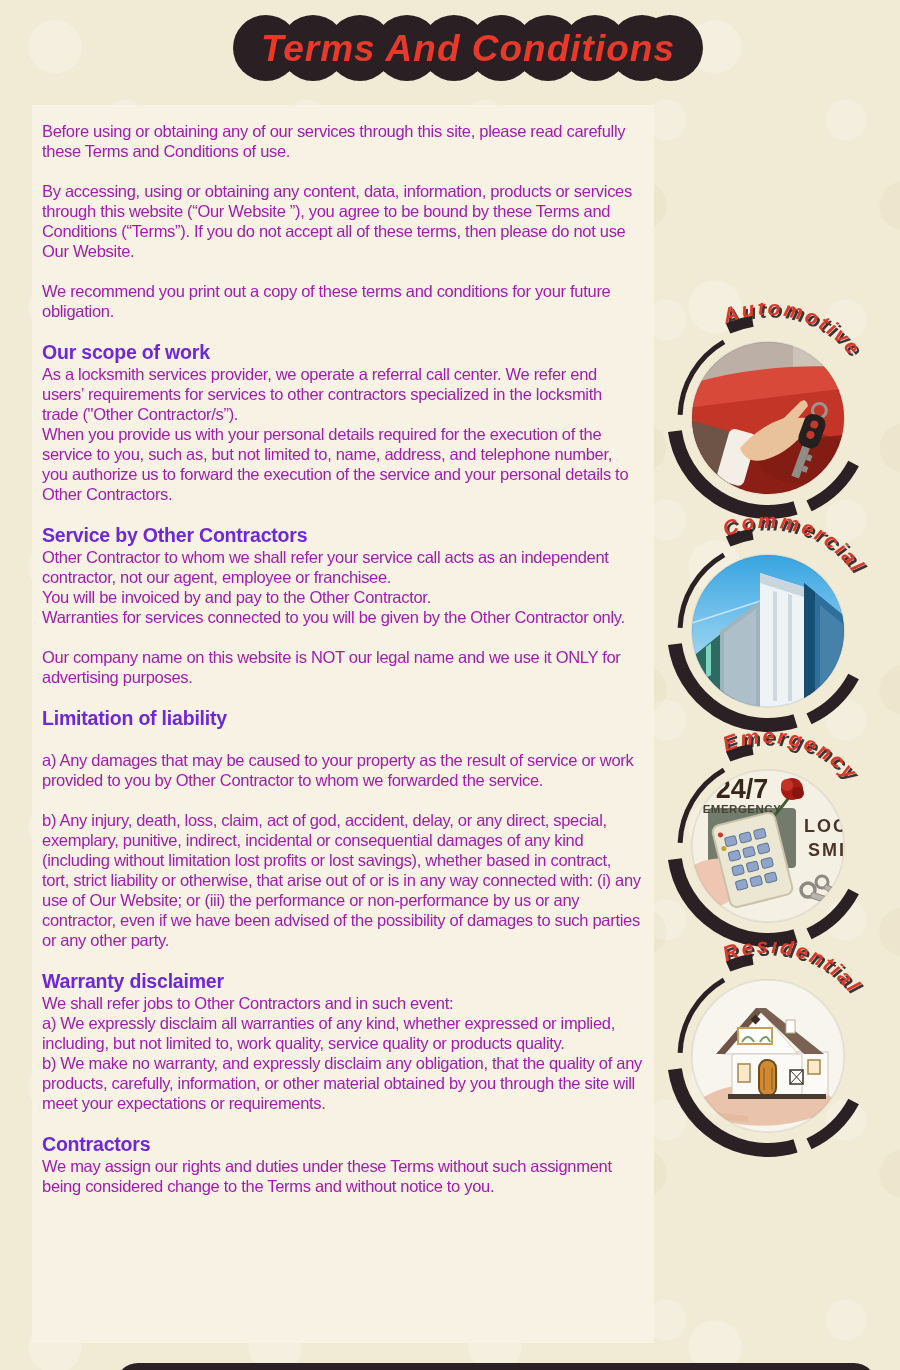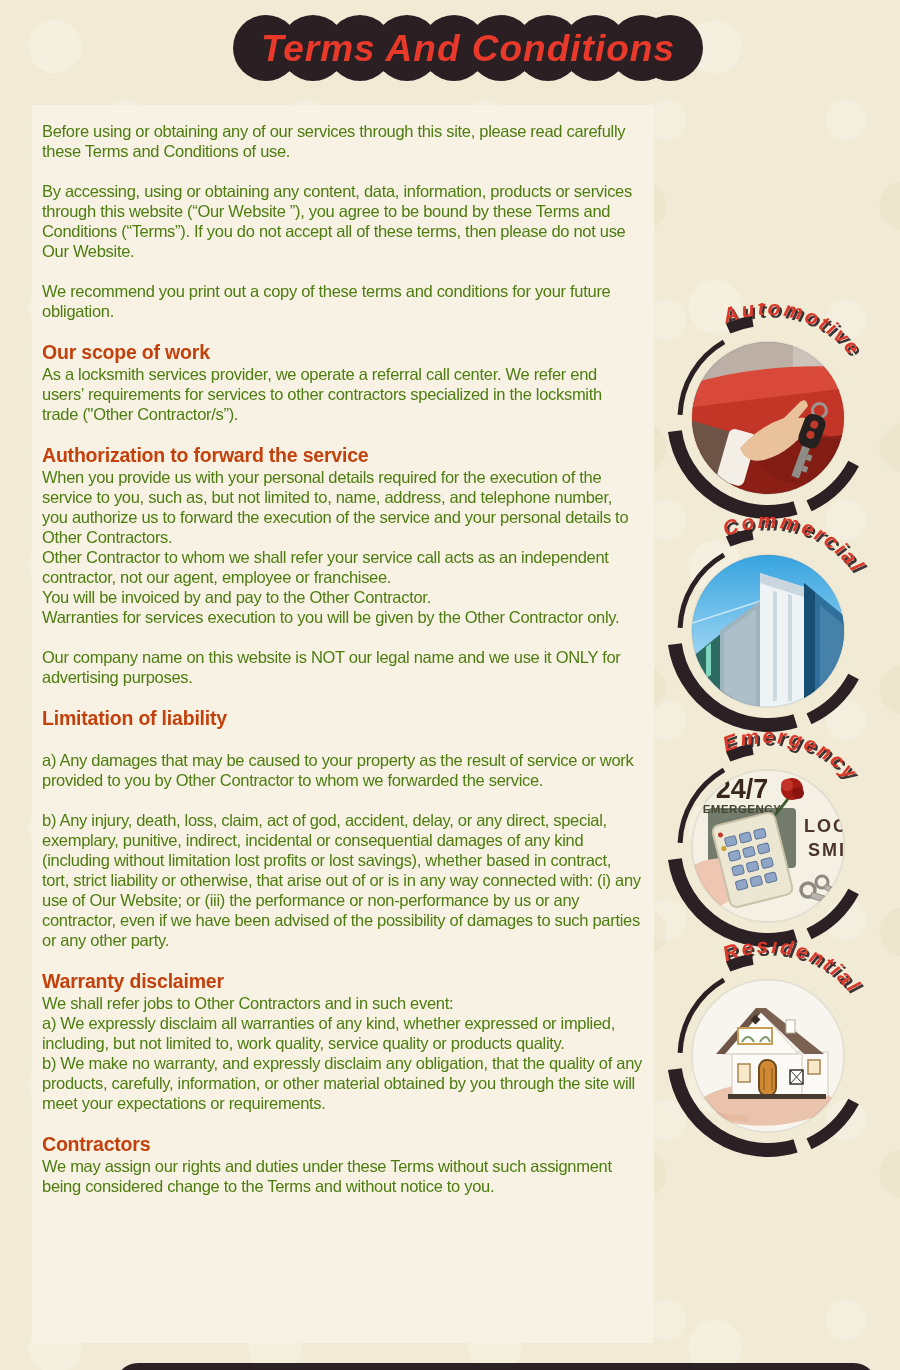--- a/index.html
+++ b/index.html
@@ -13,25 +13,25 @@
     background-size:220px 260px, 180px 200px, 262px 242px;
     font-family:"Liberation Sans", sans-serif;
   }
   .banner{position:absolute; left:233px; top:13px; width:470px; height:70px;}
   .panel{
     position:absolute; left:32px; top:105px; width:622px; height:1238px;
     background:#f7f2e3; box-sizing:border-box; padding:14px 12px 10px 10px;
   }
   .panel p.para{
     margin:0; font-size:16.5px; line-height:20px; letter-spacing:-0.3px;
-    color:#4d7c0f;
+    color:#a21caf;
   }
   .panel .blank{height:20px;}
   .panel h3{
-    margin:20px 0 1px 0; font-size:19.5px; line-height:22px; color:#c2410c;
+    margin:20px 0 1px 0; font-size:19.5px; line-height:22px; color:#6d28d9;
     letter-spacing:-0.2px; font-weight:bold;
   }
   .panel section:first-child p.para:first-child{margin-top:2px;}
   .badge{position:absolute; left:653px; width:230px; height:230px;}
   .badge svg{display:block;}
   .lab-main{fill:#d8392b;}
   .lab-shadow{fill:#2b2124; opacity:.9;}
   .footer-bar{
     position:absolute; left:115px; bottom:-39px; width:762px; height:46px;
     background:#2b2124; border-radius:23px;
@@ -64,27 +64,27 @@
         <div class="blank"></div>
         <p class="para">By accessing, using or obtaining any content, data, information, products or services through this website (“Our Website ”), you agree to be bound by these Terms and Conditions (“Terms”). If you do not accept all of these terms, then please do not use Our Website.</p>
         <div class="blank"></div>
         <p class="para">We recommend you print out a copy of these terms and conditions for your future obligation.</p>
       </section>
       <section>
         <h3>Our scope of work</h3>
         <p class="para">As a locksmith services provider, we operate a referral call center. We refer end users’ requirements for services to other contractors specialized in the locksmith trade ("Other Contractor/s”).</p>
       </section>
       <section>
-        <h3>Authorization to forward the service</h3>
         <p class="para">When you provide us with your personal details required for the execution of the service to you, such as, but not limited to, name, address, and telephone number, you authorize us to forward the execution of the service and your personal details to Other Contractors.</p>
       </section>
       <section>
+        <h3>Service by Other Contractors</h3>
         <p class="para">Other Contractor to whom we shall refer your service call acts as an independent contractor, not our agent, employee or franchisee.</p>
         <p class="para">You will be invoiced by and pay to the Other Contractor.</p>
-        <p class="para">Warranties for services execution to you will be given by the Other Contractor only.</p>
+        <p class="para">Warranties for services connected to you will be given by the Other Contractor only.</p>
         <div class="blank"></div>
         <p class="para">Our company name on this website is NOT our legal name and we use it ONLY for advertising purposes.</p>
       </section>
       <section>
         <h3>Limitation of liability</h3>
         <div class="blank"></div>
         <p class="para">a) Any damages that may be caused to your property as the result of service or work provided to you by Other Contractor to whom we forwarded the service.</p>
         <div class="blank"></div>
         <p class="para">b) Any injury, death, loss, claim, act of god, accident, delay, or any direct, special, exemplary, punitive, indirect, incidental or consequential damages of any kind (including without limitation lost profits or lost savings), whether based in contract, tort, strict liability or otherwise, that arise out of or is in any way connected with: (i) any use of Our Website; or (iii) the performance or non-performance by us or any contractor, even if we have been advised of the possibility of damages to such parties or any other party.</p>
       </section>

